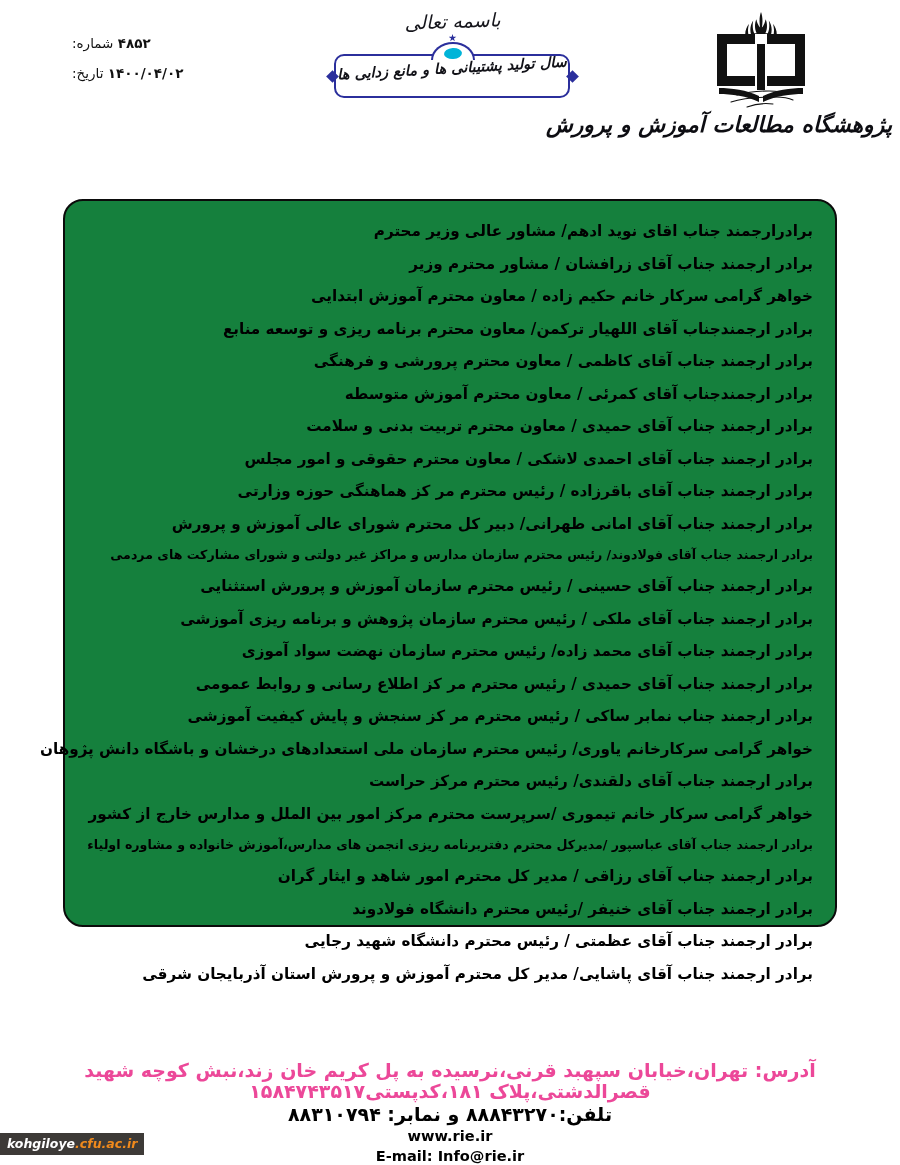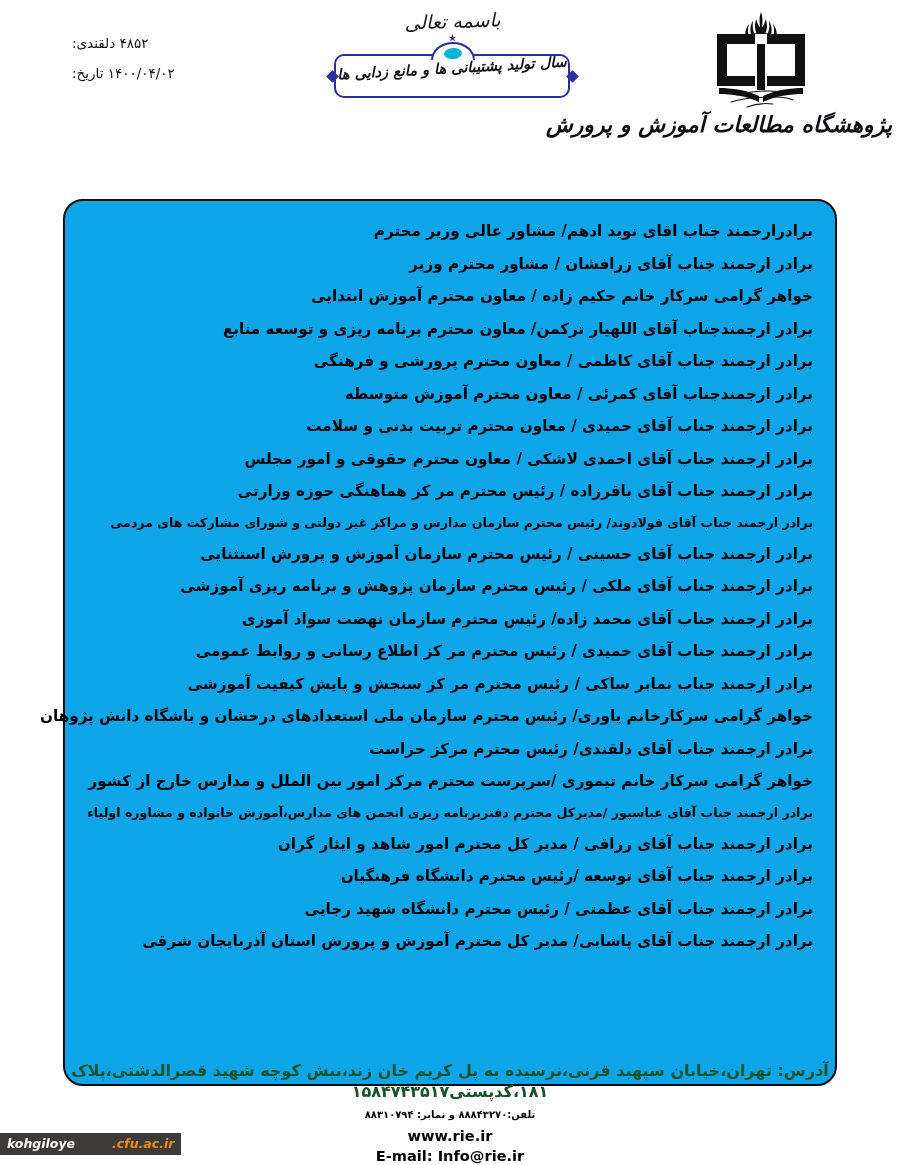--- a/index.html
+++ b/index.html
@@ -34,21 +34,21 @@
     direction: rtl;
   }
   .meta-row {
     font-size: 13.5px;
     line-height: 30px;
     white-space: nowrap;
     letter-spacing: 0.2px;
     color: #111;
   }
   .meta-label { font-weight: 400; }
-  .meta-value { font-weight: 400; }
+  .meta-value { font-weight: 700; }
 
   
   .center-head {
     position: absolute;
     top: 8px;
     left: 330px;
     width: 245px;
     text-align: center;
   }
   .basmeh {
@@ -158,25 +158,25 @@
     letter-spacing: 0.2px;
     white-space: nowrap;
   }
 
   
   .letter-box {
     position: absolute;
     left: 63px;
     top: 199px;
     width: 774px;
-    height: 887px;
+    height: 728px;
     border: 2px solid #0b0b0b;
     border-radius: 20px;
     box-sizing: border-box;
-    background: #0ea5e9;
+    background: #15803d;
   }
   .recipients {
     position: absolute;
     top: 14px;
     right: 22px;
     left: 22px;
     direction: rtl;
   }
   .rcp {
     font-size: 15.2px;
@@ -197,29 +197,29 @@
   
   .footer {
     position: absolute;
     left: 0;
     top: 1060px;
     width: 900px;
     text-align: center;
     direction: rtl;
   }
   .foot-addr {
-    font-size: 16px;
+    font-size: 19px;
     font-weight: 600;
     line-height: 21px;
-    color: #14532d;
+    color: #ec4899;
     padding: 0 52px;
     letter-spacing: -0.1px;
   }
   .foot-tel {
-    font-size: 10px;
+    font-size: 19px;
     font-weight: 600;
     line-height: 21px;
     color: #000;
     margin-top: 2px;
   }
   .foot-web, .foot-mail {
     direction: ltr;
     font-size: 14.6px;
     font-weight: 700;
     line-height: 20px;
@@ -235,31 +235,31 @@
     background: #3d3a37;
     padding: 3px 7px 4px 7px;
     font-size: 12.5px;
     font-weight: 700;
     font-style: italic;
     direction: ltr;
     line-height: 15px;
     white-space: nowrap;
   }
   .wm-a { color: #ffffff; }
-  .wm-b { color: #f08a1c; margin-left: 37px; }
+  .wm-b { color: #f08a1c; }
 </style>
 </head>
 <body>
 
 <div class="header">
 
   <div class="meta">
     <div class="meta-row">
       <span class="meta-value">۴۸۵۲</span>
-      <span class="meta-label">دلقندی:</span>
+      <span class="meta-label">شماره:</span>
     </div>
     <div class="meta-row">
       <span class="meta-value">۱۴۰۰/۰۴/۰۲</span>
       <span class="meta-label">تاریخ:</span>
     </div>
   </div>
 
   <div class="center-head">
     <div class="basmeh">باسمه تعالی</div>
     <div class="plaque-wrap">
@@ -309,32 +309,33 @@
   <div class="recipients">
       <div class="rcp">برادرارجمند جناب اقای نوید ادهم/ مشاور عالی وزیر محترم</div>
       <div class="rcp">برادر ارجمند جناب آقای زرافشان / مشاور محترم وزیر</div>
       <div class="rcp">خواهر گرامی سرکار خانم حکیم زاده / معاون محترم آموزش ابتدایی</div>
       <div class="rcp">برادر ارجمندجناب آقای اللهیار ترکمن/ معاون محترم برنامه ریزی و توسعه منابع</div>
       <div class="rcp">برادر ارجمند جناب آقای کاظمی / معاون محترم پرورشی و فرهنگی</div>
       <div class="rcp">برادر ارجمندجناب آقای کمرئی / معاون محترم آموزش متوسطه</div>
       <div class="rcp">برادر ارجمند جناب آقای حمیدی / معاون محترم تربیت بدنی و سلامت</div>
       <div class="rcp">برادر ارجمند جناب آقای احمدی  لاشکی / معاون محترم حقوقی و امور مجلس</div>
       <div class="rcp">برادر ارجمند جناب آقای باقرزاده / رئیس محترم مر کز هماهنگی حوزه وزارتی</div>
+      <div class="rcp">برادر ارجمند جناب آقای امانی طهرانی/ دبیر کل محترم شورای عالی آموزش و پرورش</div>
       <div class="rcp small">برادر ارجمند جناب آقای فولادوند/ رئیس محترم سازمان مدارس و مراکز غیر دولتی و شورای مشارکت های مردمی</div>
       <div class="rcp">برادر ارجمند جناب آقای حسینی / رئیس محترم سازمان آموزش و پرورش استثنایی</div>
       <div class="rcp">برادر ارجمند جناب آقای ملکی / رئیس محترم سازمان پژوهش و برنامه ریزی آموزشی</div>
       <div class="rcp">برادر ارجمند جناب آقای محمد زاده/ رئیس محترم سازمان نهضت سواد آموزی</div>
       <div class="rcp">برادر ارجمند جناب آقای حمیدی / رئیس محترم مر کز اطلاع رسانی و روابط عمومی</div>
       <div class="rcp">برادر ارجمند جناب نمابر ساکی / رئیس محترم مر کز سنجش و پایش کیفیت آموزشی</div>
       <div class="rcp">خواهر گرامی سرکارخانم یاوری/ رئیس محترم سازمان ملی استعدادهای درخشان و باشگاه دانش پژوهان</div>
       <div class="rcp">برادر ارجمند جناب آقای دلقندی/ رئیس محترم مرکز حراست</div>
       <div class="rcp">خواهر گرامی سرکار خانم تیموری /سرپرست محترم مرکز امور بین الملل و مدارس خارج از کشور</div>
       <div class="rcp small">برادر ارجمند جناب آقای عباسپور /مدیرکل محترم دفتربرنامه ریزی انجمن های مدارس،آموزش خانواده و مشاوره اولیاء</div>
       <div class="rcp">برادر ارجمند جناب آقای رزاقی /  مدیر کل محترم امور شاهد و ایثار گران</div>
-      <div class="rcp">برادر ارجمند جناب آقای توسعه /رئیس محترم دانشگاه فرهنگیان</div>
+      <div class="rcp">برادر ارجمند جناب آقای خنیفر /رئیس محترم دانشگاه فولادوند</div>
       <div class="rcp">برادر ارجمند جناب آقای عظمتی  / رئیس محترم دانشگاه شهید رجایی</div>
       <div class="rcp">برادر ارجمند جناب آقای پاشایی/ مدیر کل محترم آموزش و پرورش استان آذربایجان شرقی</div>
     </div>
 </div>
 
 <div class="footer">
   <div class="foot-addr">آدرس: تهران،خیابان سپهبد قرنی،نرسیده به پل کریم خان زند،نبش کوچه شهید قصرالدشتی،پلاک ۱۸۱،کدپستی۱۵۸۴۷۴۳۵۱۷</div>
   <div class="foot-tel">تلفن:۸۸۸۴۳۲۷۰ و نمابر: ۸۸۳۱۰۷۹۴</div>
   <div class="foot-web">www.rie.ir</div>
   <div class="foot-mail">E-mail: Info@rie.ir</div>

